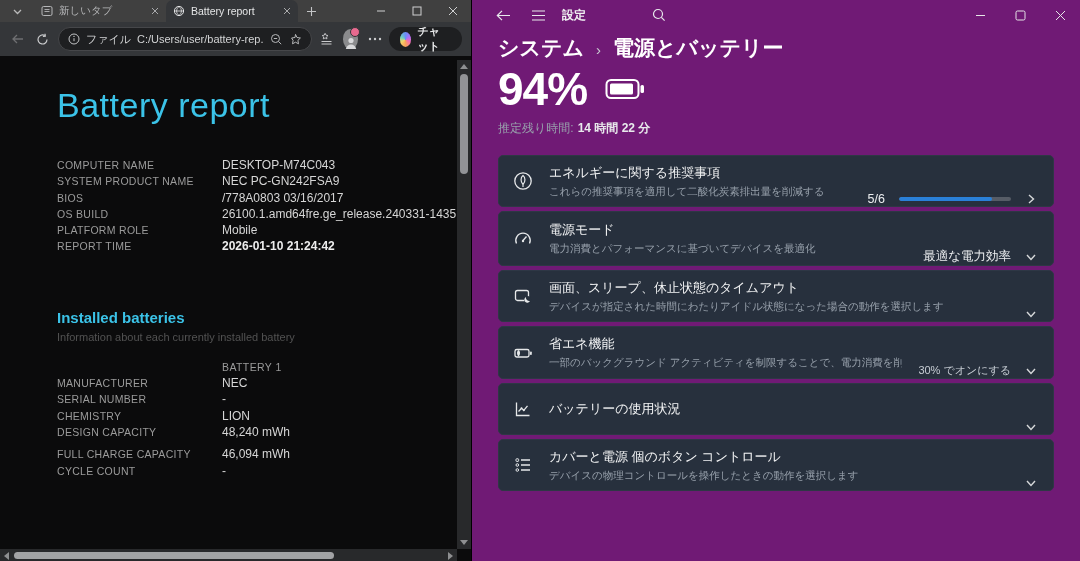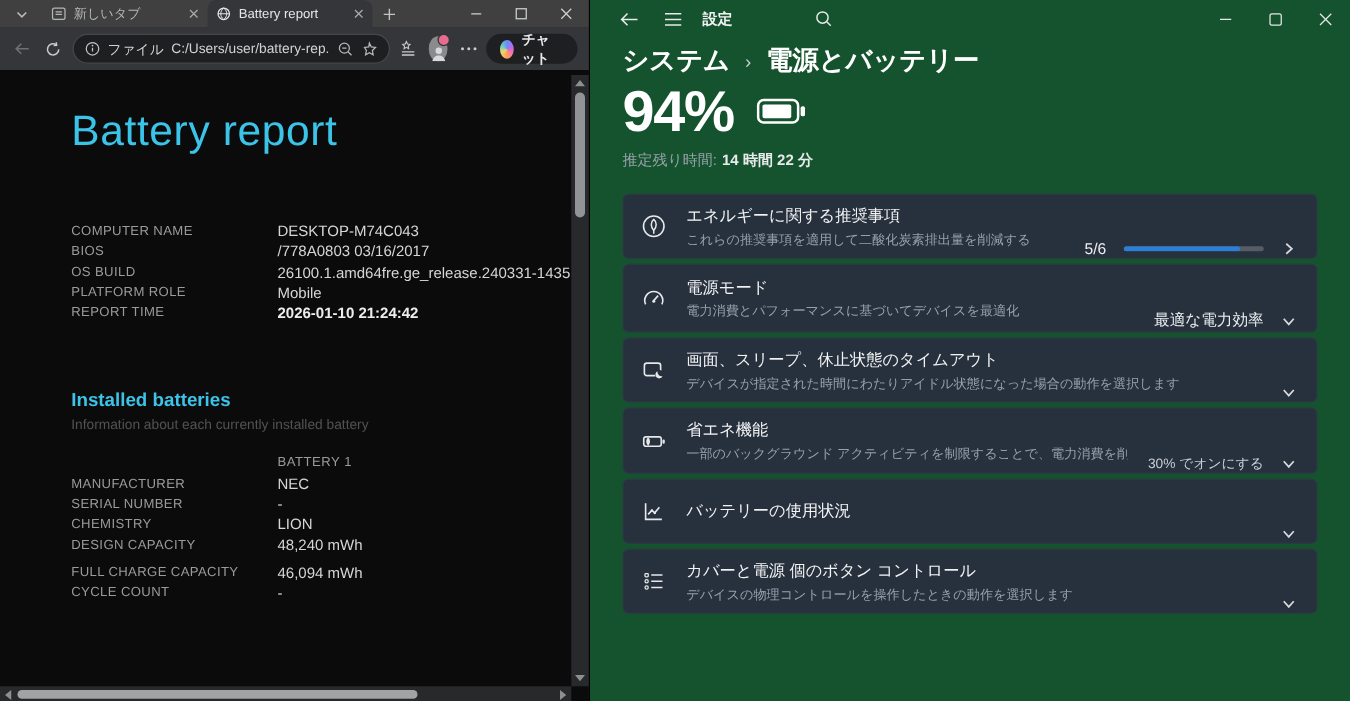--- a/index.html
+++ b/index.html
@@ -33,21 +33,21 @@
     background:#e86a8f;border:1.5px solid #343639;}
   .chatpill{margin-left:auto;height:24px;background:#1e1f21;border-radius:13px;display:flex;
     align-items:center;gap:6px;padding:0 11px;}
   .copilot{width:15px;height:15px;border-radius:50%;
     background:conic-gradient(#6a8df8,#b16df5,#f46fb0,#f8a25b,#f3d66b,#6fd0c0,#6a8df8);}
   .chatlabel{font-size:11px;color:#e8e9ea;font-weight:bold;}
 
   .page{position:absolute;left:0;top:56px;right:0;bottom:0;background:#0b0b0c;}
   .pagecontent{padding:30px 0 0 57px;}
   .report-title{font-size:34px;font-weight:300;color:#3bc3e8;letter-spacing:.5px;}
-  .info-rows{margin-top:52px;}
+  .info-rows{margin-top:32px;}
   .irow{display:flex;line-height:16.3px;}
   .irow.gap{margin-top:6px;}
   .ilabel{width:165px;font-size:10.5px;color:#9b9b9b;letter-spacing:.3px;flex-shrink:0;}
   .ival{font-size:12px;color:#d6d6d6;white-space:nowrap;}
   .ival.bold{font-weight:bold;color:#ededed;}
   .irow.header .ival{font-size:10.5px;color:#9b9b9b;letter-spacing:.4px;}
   .section-heading{margin-top:54px;font-size:15px;font-weight:bold;color:#3bc3e8;}
   .section-sub{margin-top:5px;font-size:11px;color:#525252;margin-bottom:16px;}
 
   
@@ -55,21 +55,21 @@
   .vthumb{position:absolute;left:3px;top:14px;width:8px;height:100px;background:#929396;border-radius:5px;}
   .tri{width:0;height:0;position:absolute;}
   .tri.up{left:3px;top:4px;border-left:4px solid transparent;border-right:4px solid transparent;border-bottom:5px solid #8e8f91;}
   .tri.down{left:3px;bottom:4px;border-left:4px solid transparent;border-right:4px solid transparent;border-top:5px solid #8e8f91;}
   .hscroll{position:absolute;left:0;right:14px;bottom:0;height:12px;background:#28292b;}
   .hthumb{position:absolute;left:14px;top:2.5px;height:7px;width:320px;background:#a2a3a5;border-radius:4px;}
   .tri.left{left:4px;top:3px;border-top:4px solid transparent;border-bottom:4px solid transparent;border-right:5px solid #8e8f91;}
   .tri.right{right:4px;top:3px;border-top:4px solid transparent;border-bottom:4px solid transparent;border-left:5px solid #8e8f91;}
 
   
-  .settings{position:absolute;left:472px;top:0;width:608px;height:561px;background:#14532d;}
+  .settings{position:absolute;left:472px;top:0;width:608px;height:561px;background:#701a75;}
   .s-titlebar{height:30px;display:flex;align-items:center;padding-left:24px;color:#e8eaec;}
   .s-back{margin-right:20px;display:flex;}
   .s-burger{margin-right:16px;display:flex;}
   .s-applabel{font-size:12px;font-weight:bold;color:#f0f1f2;}
   .s-search{margin-left:66px;display:flex;}
   .swin{margin-left:auto;display:flex;}
   .swin .wc{width:40px;height:30px;display:flex;align-items:center;justify-content:center;color:#e6e7e8;}
 
   .s-body{padding:4px 26px 0 26px;}
   .breadcrumb{display:flex;align-items:center;gap:12px;color:#ffffff;}
@@ -210,20 +210,24 @@
 
     <div class="page">
       <div class="pagecontent">
         <div class="report-title">Battery report</div>
         <div class="info-rows" id="info-rows">
             <div class="irow">
               <div class="ilabel">COMPUTER NAME</div>
               <div class="ival">DESKTOP-M74C043</div>
             </div>
             <div class="irow">
+              <div class="ilabel">SYSTEM PRODUCT NAME</div>
+              <div class="ival">NEC PC-GN242FSA9</div>
+            </div>
+            <div class="irow">
               <div class="ilabel">BIOS</div>
               <div class="ival">/778A0803 03/16/2017</div>
             </div>
             <div class="irow">
               <div class="ilabel">OS BUILD</div>
               <div class="ival">26100.1.amd64fre.ge_release.240331-1435</div>
             </div>
             <div class="irow">
               <div class="ilabel">PLATFORM ROLE</div>
               <div class="ival">Mobile</div>

